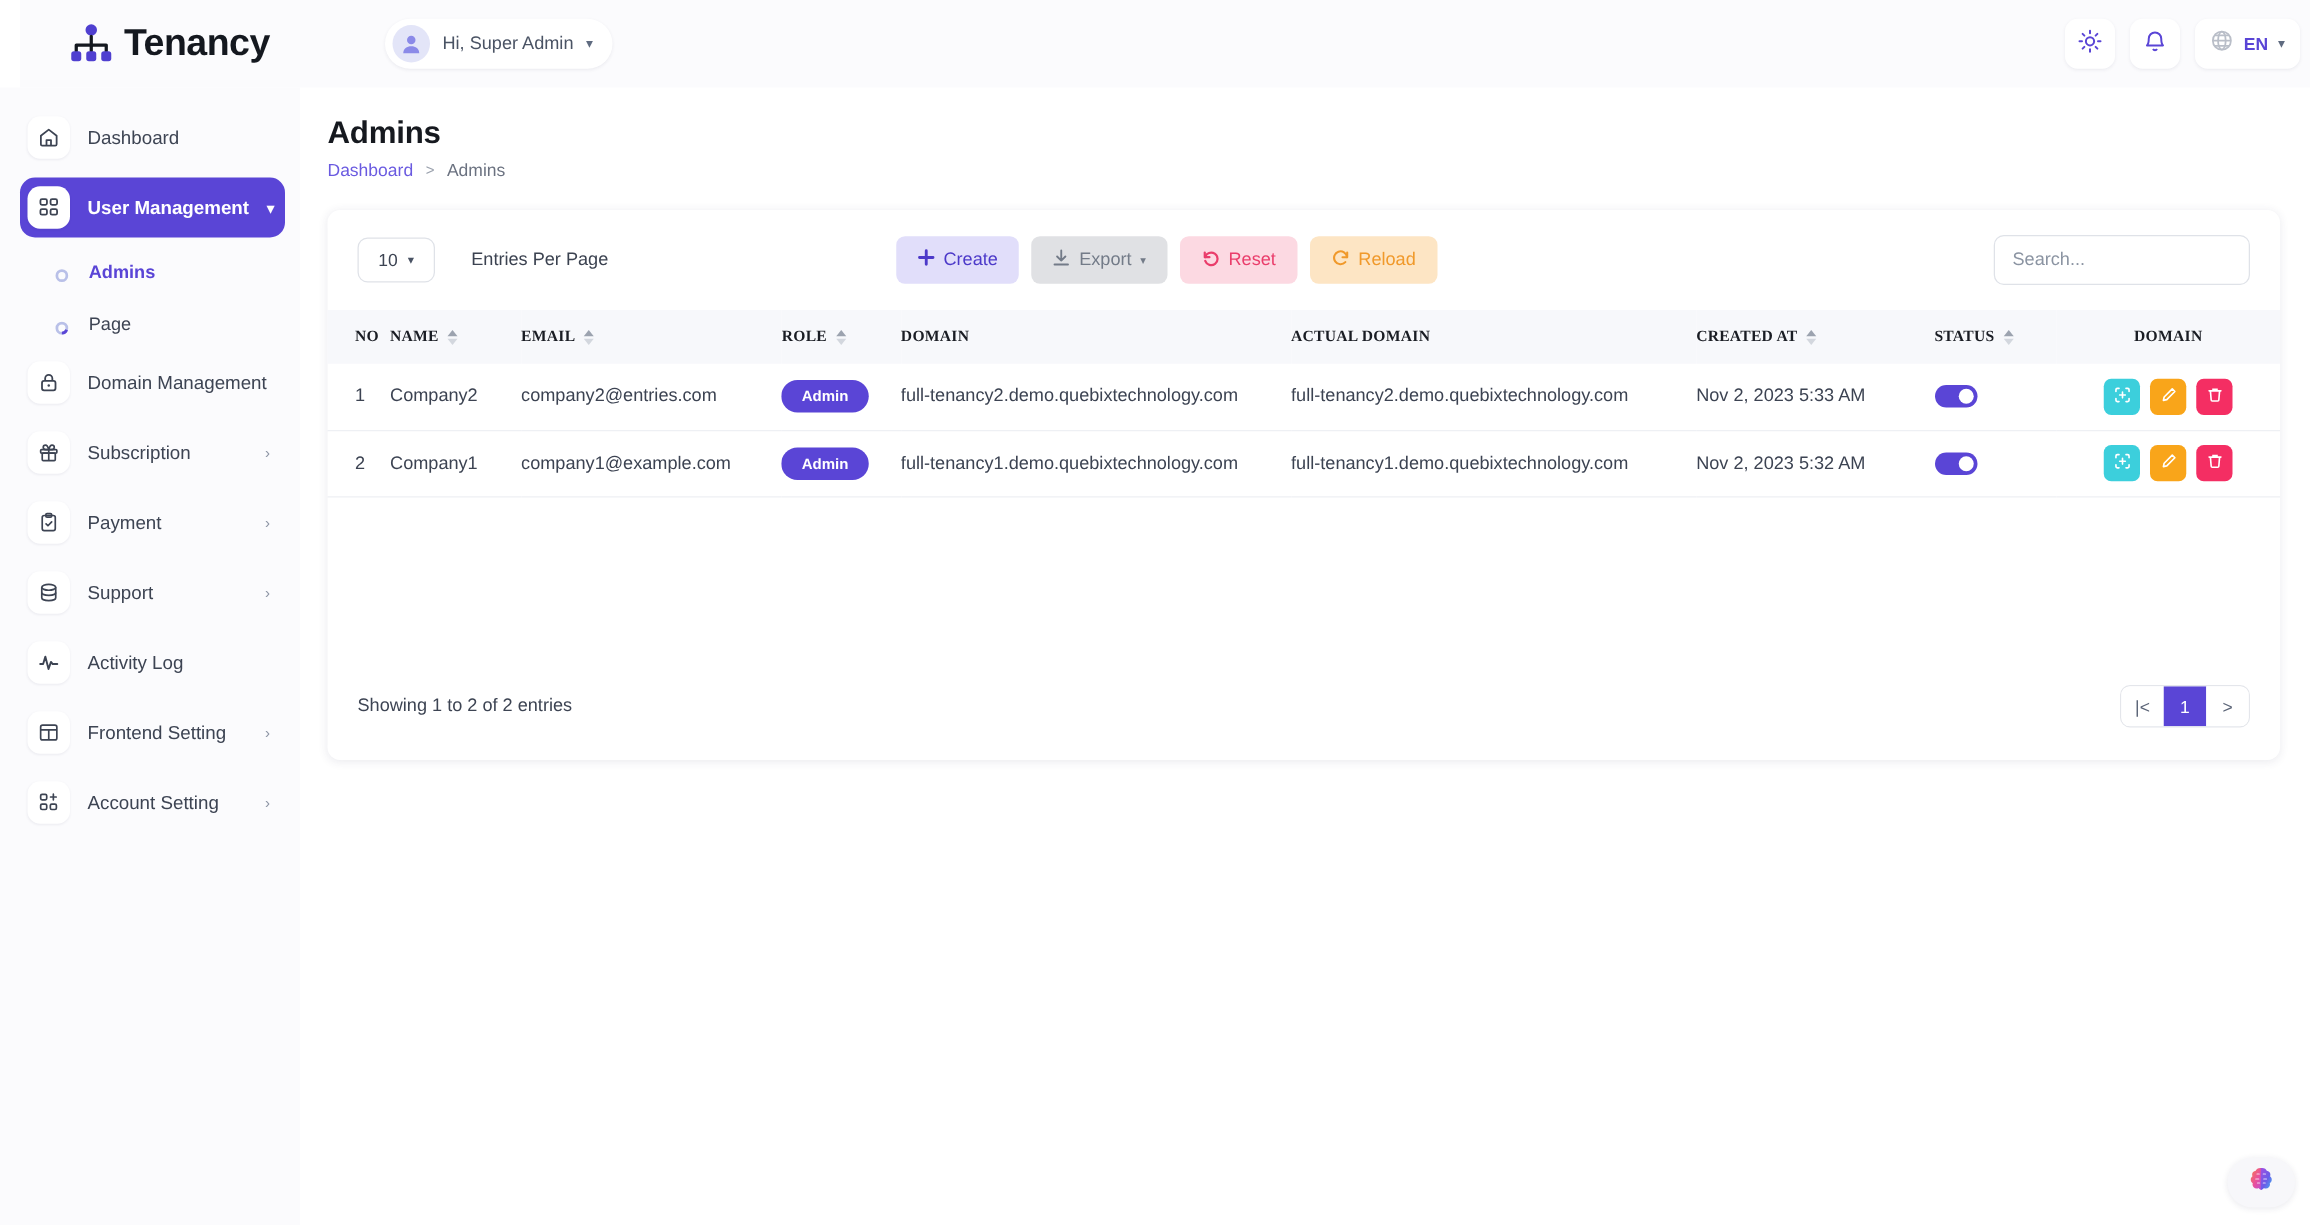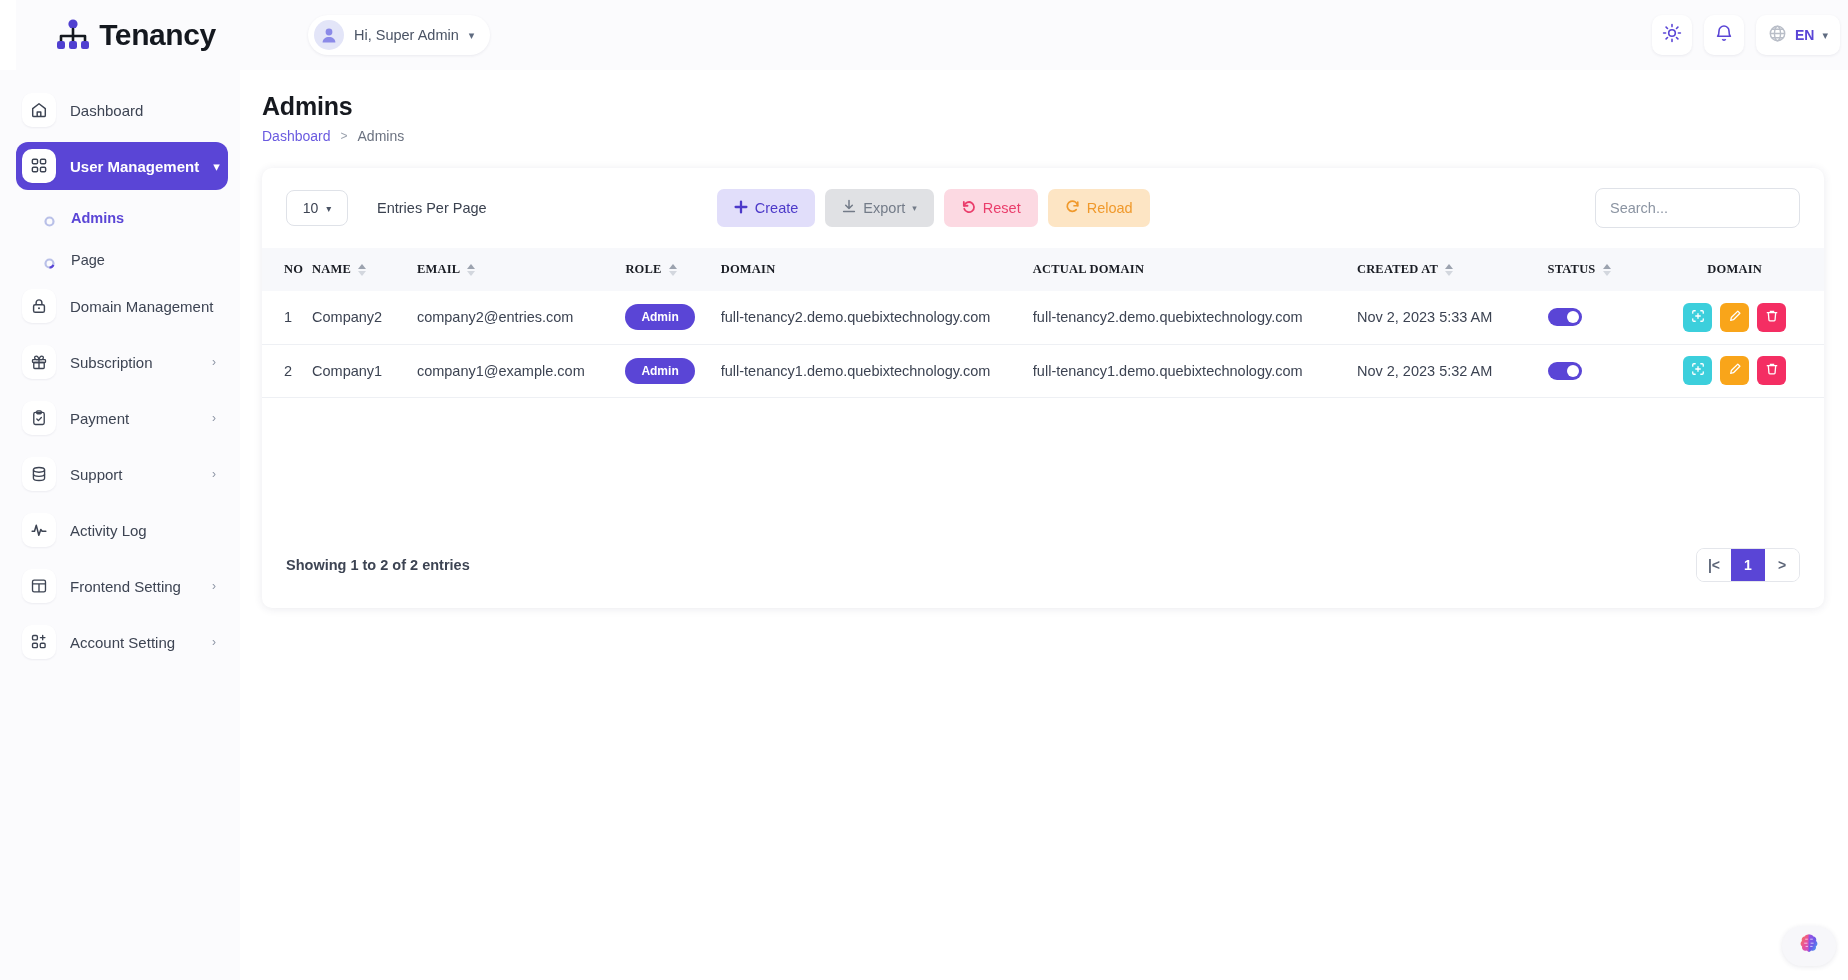--- a/index.html
+++ b/index.html
@@ -196,21 +196,21 @@
     display: flex; align-items: center; justify-content: center;
     cursor: pointer;
   }
   .act-view { background: #3ccfdc; }
   .act-edit { background: #faa game; background: #f9a51a; }
   .act-del  { background: #f42e63; }
 
   
   .card-footer {
     position: absolute; bottom: 0; left: 0; width: 100%; height: 86px;
-    display: flex; align-items: center; padding: 0 24px; font-weight: bold;
+    display: flex; align-items: center; padding: 0 24px;
   }
   .showing { font-size: 14.5px; color: #3d4453; }
   .pager {
     margin-left: auto; display: flex; align-items: center;
     border: 1px solid #e4e6eb; border-radius: 8px; overflow: hidden;
     height: 34px;
   }
   .pg {
     min-width: 34px; height: 32px;
     display: flex; align-items: center; justify-content: center;

